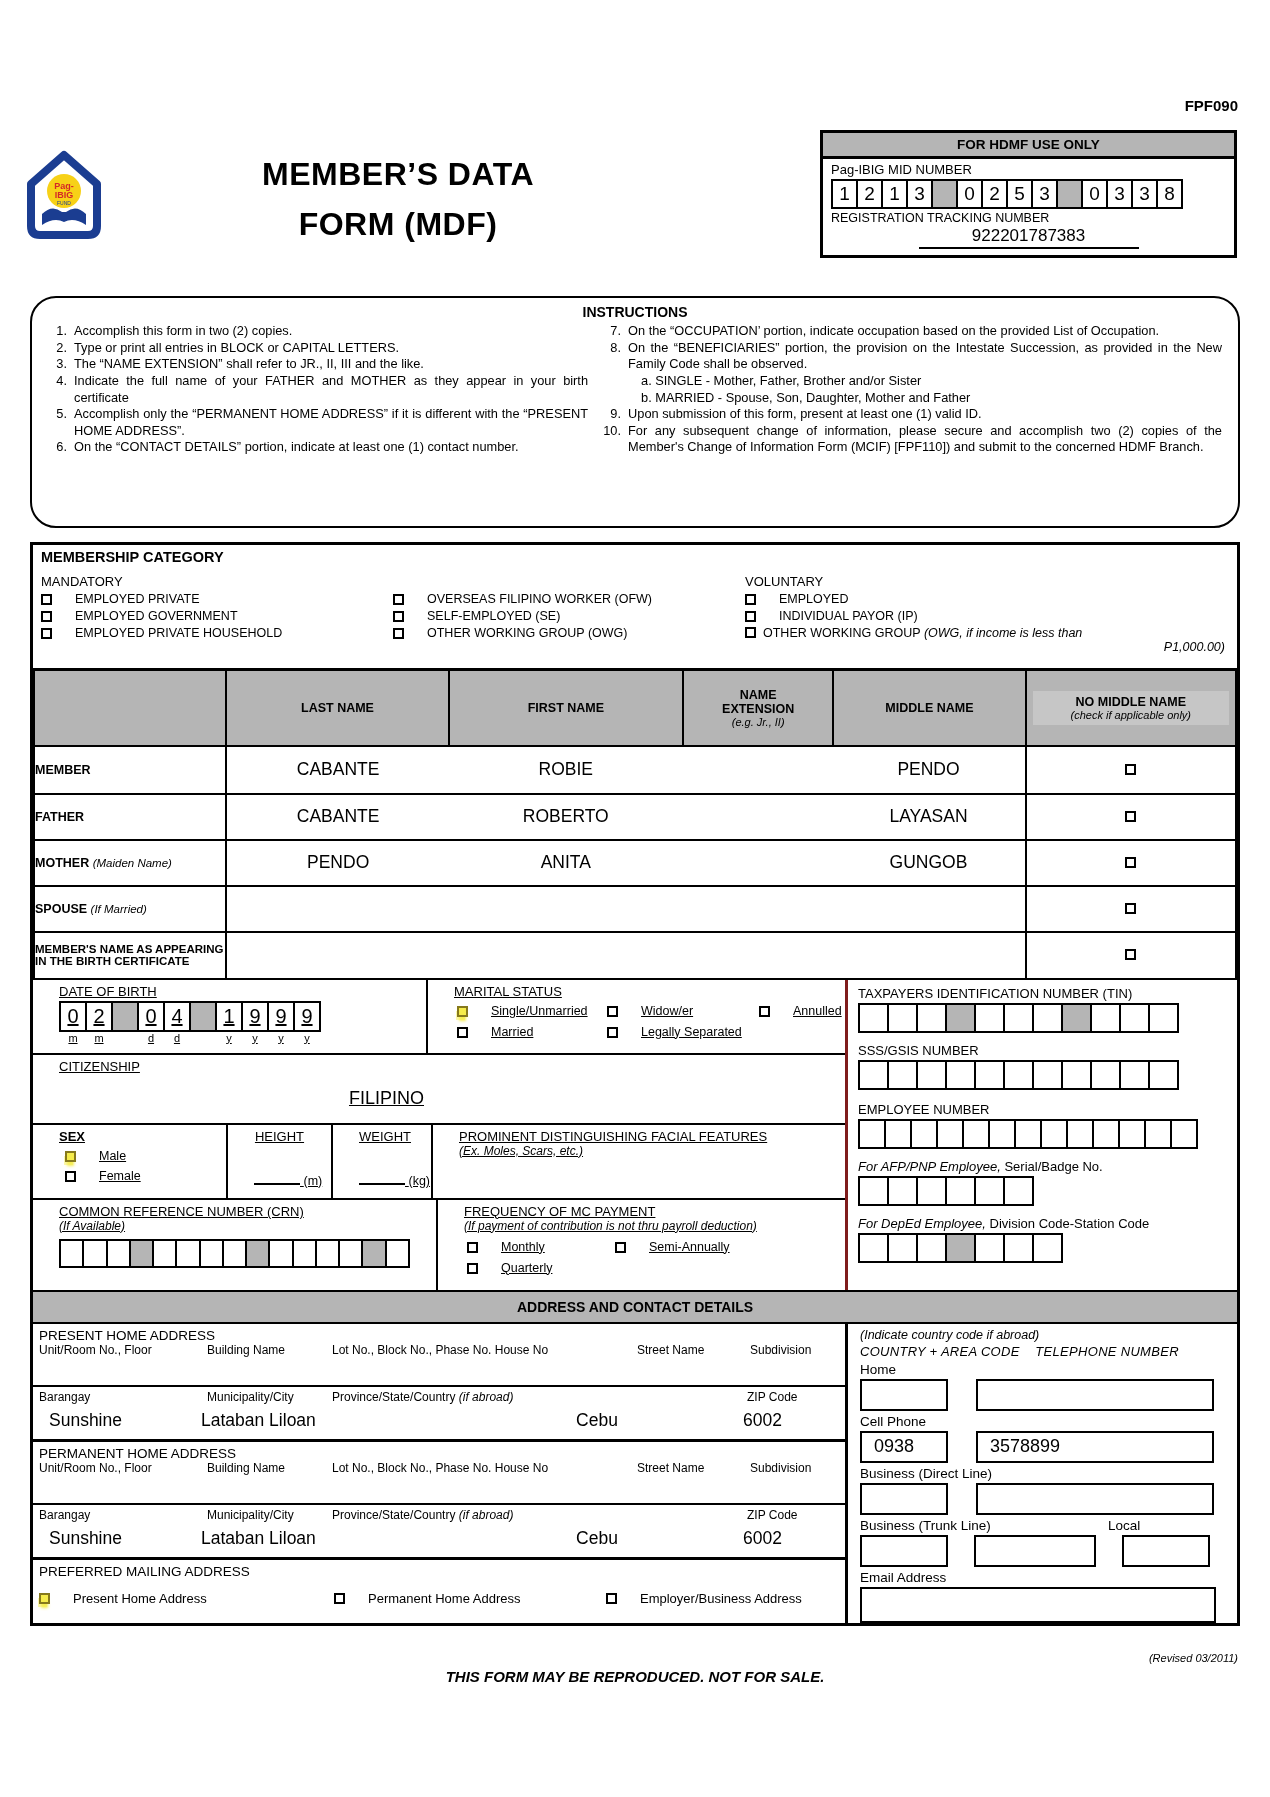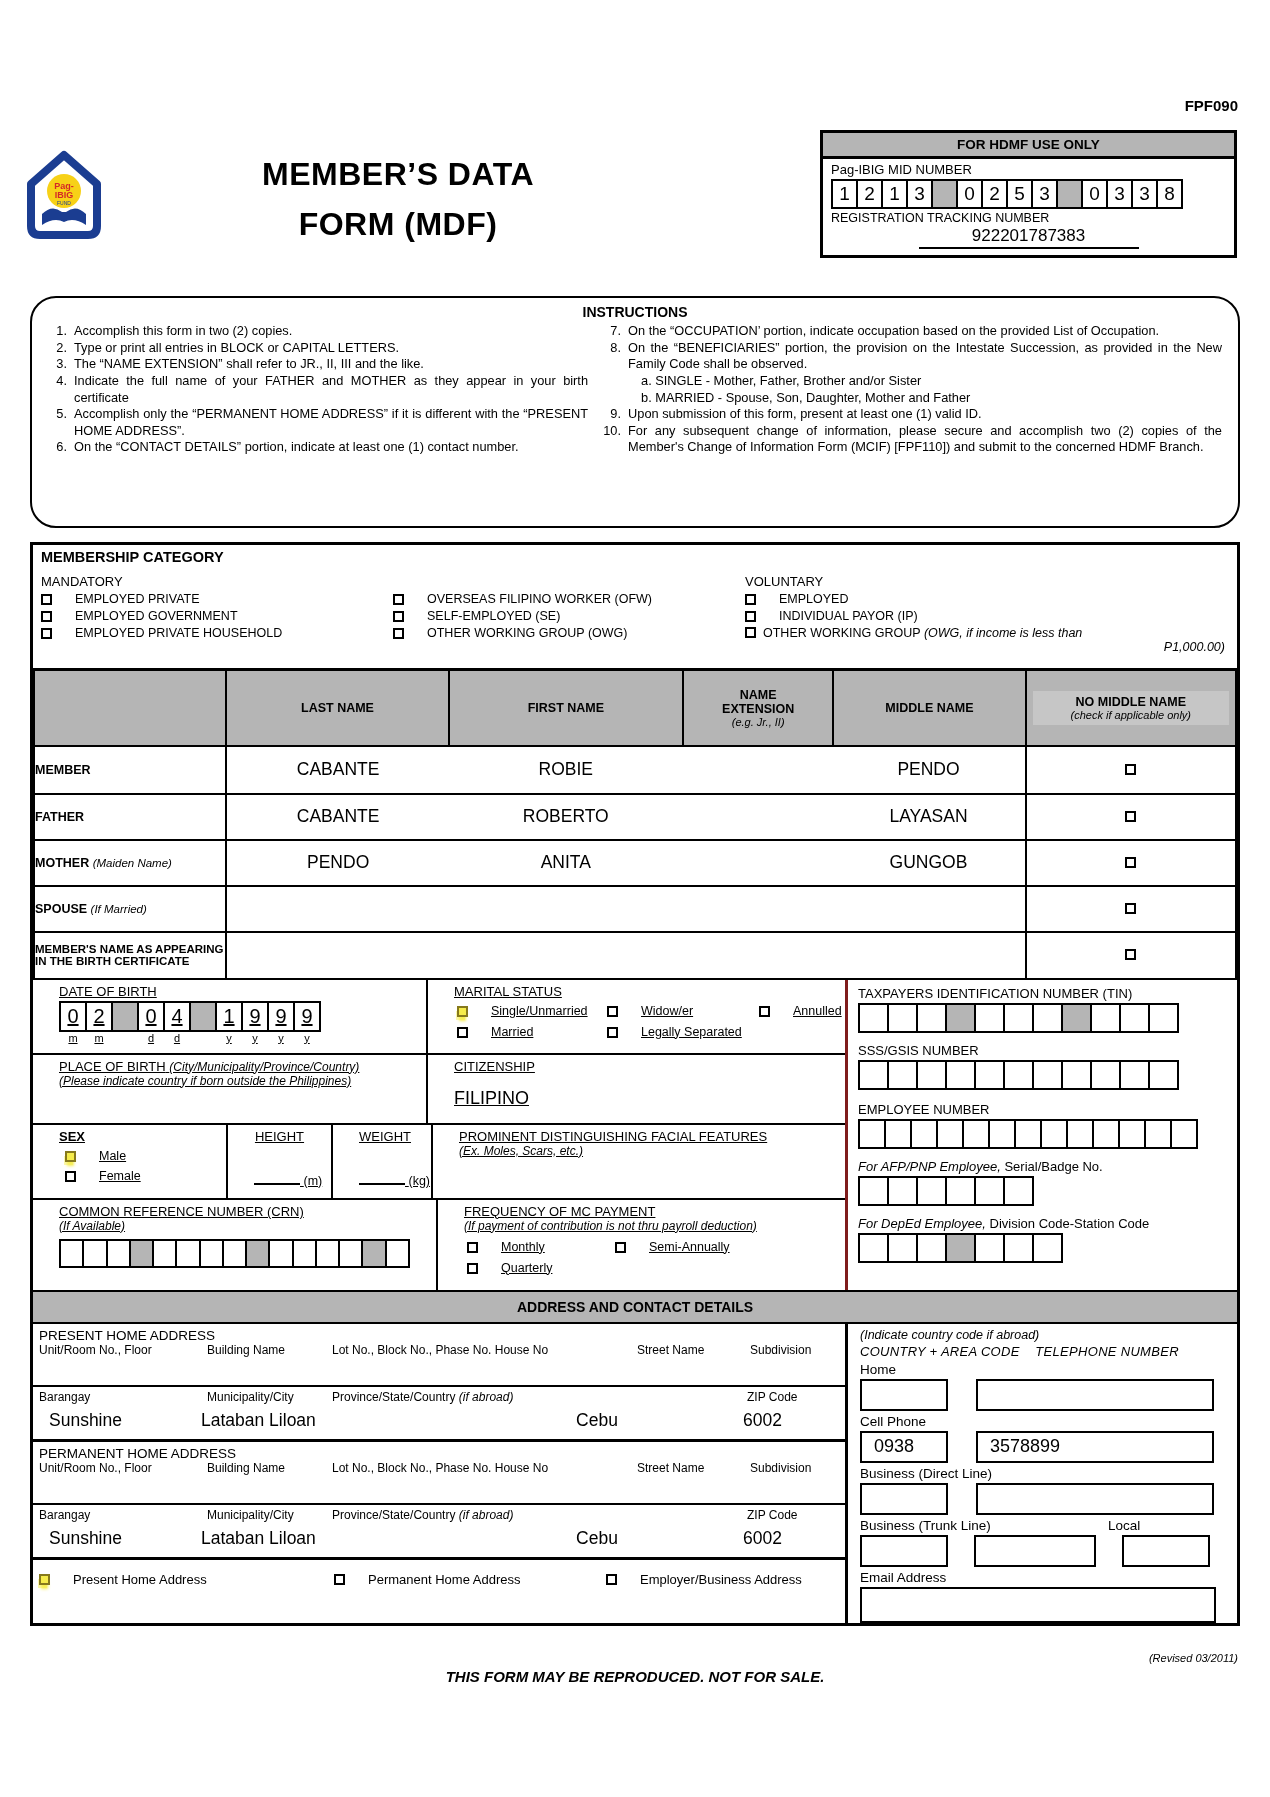--- a/index.html
+++ b/index.html
@@ -90,21 +90,21 @@
   .pc{border-right:2px solid #000;padding:4px 26px;text-decoration:underline;}
   .pc:last-child{border-right:0;}
   .flabel{font-size:13px;}
   .fnote{font-size:12px;font-style:italic;}
   .rowA{height:75px;} .rowB{height:70px;} .rowC{height:75px;} .rowD{height:90px;}
   .dob{width:395px;}
   .marital{width:417px;}
   .marital-grid{display:grid;grid-template-columns:150px 152px 1fr;row-gap:6px;margin-top:5px;padding-left:3px;}
   .pob{width:395px;}
   .citizen{width:417px;text-align:left;}
-  .citizen .bigval{text-align:left;font-size:18px;margin-top:14px;}
+  .citizen .bigval{text-align:right;font-size:18px;margin-top:14px;}
   .sex{width:195px;}
   .sex .opt{margin-top:5px;padding-left:6px;}
   .hw{width:105px;display:flex;flex-direction:column;}
   .hw2{width:100px;}
   .hw .flabel{text-align:center;}
   .unit-line{margin-top:auto;padding-bottom:6px;font-size:12.5px;text-align:center;white-space:nowrap;}
   .blank{display:inline-block;width:46px;border-bottom:2px solid #000;height:13px;}
   .features{flex:1;}
   .crn{width:405px;}
   .freq{flex:1;}
@@ -433,24 +433,20 @@
                   <span>Married</span>
                 </div>
               <div class="opt">
                   <span class="cb"></span>
                   <span>Legally Separated</span>
                 </div>
             </div>
           </div>
         </div>
         <div class="prow rowB">
-          <div class="pc pob">
-            <div class="flabel"><span>PLACE OF BIRTH</span> <span class="fnote">(City/Municipality/Province/Country)</span></div>
-            <div class="fnote">(Please indicate country if born outside the Philippines)</div>
-          </div>
           <div class="pc citizen">
             <div class="flabel">CITIZENSHIP</div>
             <div class="bigval">FILIPINO</div>
           </div>
         </div>
         <div class="prow rowC">
           <div class="pc sex">
             <div class="flabel" style="font-weight:bold">SEX</div>
             <div class="opt">
                 <span class="cb checked"></span>
@@ -627,20 +623,21 @@
               <span class="l2d">ZIP Code</span>
           </div>
           <div class="valrow">
             <span class="va">Sunshine</span>
               <span class="vb">Lataban Liloan</span>
               <span class="vc">Cebu</span>
               <span class="vd">6002</span>
           </div>
         </div>
         <div class="ablock last mailing">
+          <div class="a-title">PREFERRED MAILING ADDRESS</div>
           <div class="mail-opts">
             <div class="opt mo1">
                 <span class="cb checked"></span>
                 <span>Present Home Address</span>
               </div>
             <div class="opt mo2">
                 <span class="cb"></span>
                 <span>Permanent Home Address</span>
               </div>
             <div class="opt">

